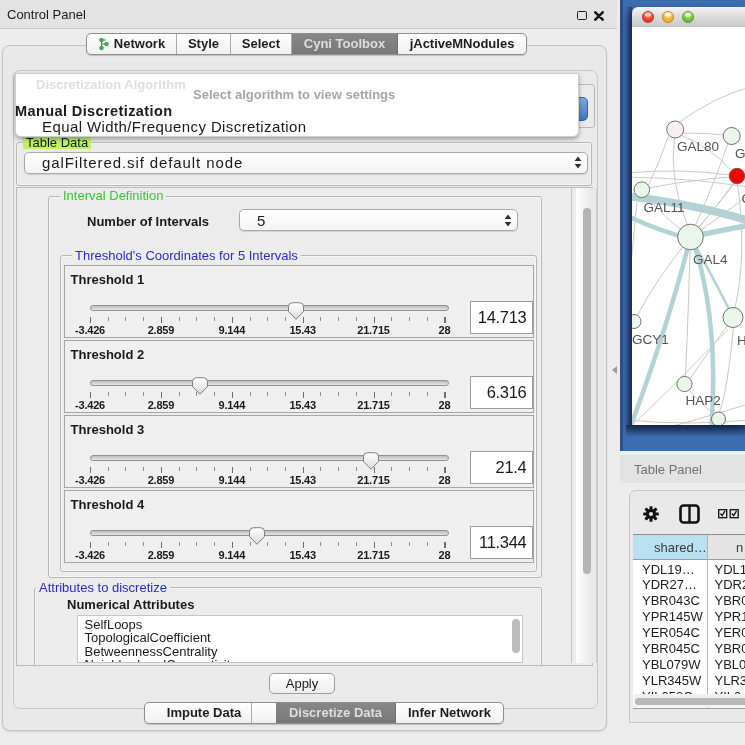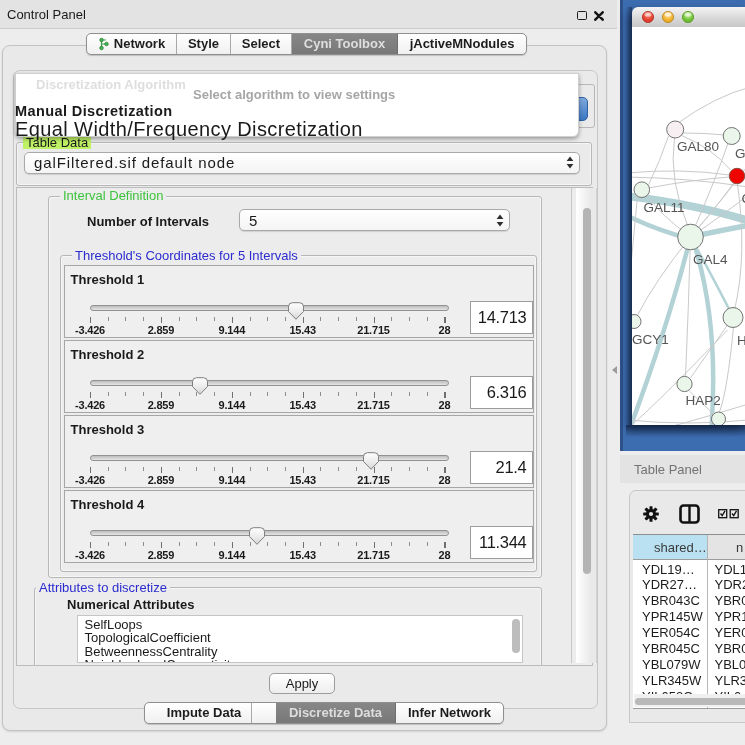--- a/index.html
+++ b/index.html
@@ -11,21 +11,21 @@
   background:linear-gradient(#ffffff,#f0f0f0);overflow:hidden;box-shadow:0 1px 1px rgba(0,0,0,0.18);}
 .seg .tb{display:flex;align-items:center;justify-content:center;font-weight:bold;
   color:#1d1d1d;border-right:1px solid #a9a9a9;white-space:nowrap;}
 .seg .tb:last-child{border-right:none;}
 .seg .sel{background:linear-gradient(#878787,#787878);color:#dedede;border-right-color:#6e6e6e;}
 
 .grp{position:absolute;border:1px solid #b7b7b7;border-radius:3px;box-shadow:inset 0 0 0 1px rgba(255,255,255,0.5);}
 .gtitle{position:absolute;padding:0 3px;line-height:13px;}
 
 .combo{position:absolute;background:linear-gradient(#ffffff,#f4f4f4);border:1px solid #a9a9a9;
-  border-radius:5px;display:flex;align-items:center;box-shadow:0 1px 1px rgba(0,0,0,0.12);}
+  border-radius:5px;display:flex;align-items:center;box-shadow:0 1px 1px rgba(0,0,0,0.12);padding-left:8px;}
 .combo .ct{padding-left:9px;flex:1;font-size:15px;letter-spacing:0.9px;}
 .combo svg{margin-right:5px;}
 
 .tp{position:absolute;left:63.5px;width:468px;height:71px;background:#efefef;border:1px solid #a6a6a6;}
 .tp .tt{position:absolute;left:6px;top:6px;font-weight:bold;}
 .tp .track{position:absolute;left:25px;width:357px;height:4px;top:39px;border:1px solid #919191;
   border-radius:3px;background:linear-gradient(#bdbdbd,#e5e5e5);}
 .tp .minor{position:absolute;left:25px;width:356px;height:4px;top:51px;
   background:repeating-linear-gradient(90deg,#8d8d8d 0 1px,transparent 1px 17.725px);}
 .tp .major{position:absolute;left:25px;width:356px;height:6.5px;top:51px;
@@ -201,21 +201,21 @@
     <div class="tb sel" style="width:119px;margin-left:24px;">Discretize Data</div>
     <div class="tb" style="width:107px;">Infer Network</div>
   </div>
 
   <div class="abs" style="left:612px;top:366px;width:0;height:0;border-top:4px solid transparent;border-bottom:4px solid transparent;border-right:5px solid #9b9b9b;"></div>
 
   <div class="abs" style="left:14.5px;top:73px;width:562px;height:62px;background:#ffffff;border:1px solid #cfcfcf;border-radius:0 0 6px 6px;box-shadow:0 2px 4px rgba(0,0,0,0.35);z-index:30;"></div>
   <div class="abs" style="left:36px;top:77px;color:#dedede;font-weight:bold;z-index:31;">Discretization Algorithm</div>
   <div class="abs" style="left:193px;top:86.5px;color:#a6a6a6;font-weight:bold;z-index:31;">Select algorithm to view settings</div>
   <div class="abs b" style="left:15px;top:102.5px;z-index:31;font-size:14.5px;letter-spacing:0.4px;">Manual Discretization</div>
-  <div class="abs" style="left:15px;top:118px;z-index:31;font-size:20px;letter-spacing:0.4px;">Equal Width/Frequency Discretization</div>
+  <div class="abs" style="left:15px;top:118px;z-index:31;font-size:15px;letter-spacing:0.4px;padding-left:27px;">Equal Width/Frequency Discretization</div>
 
   <div class="abs" style="left:620px;top:0;width:125px;height:451px;background:#3d6db1;"></div>
   <div class="abs" style="left:620px;top:0;width:3px;height:451px;background:#2d5288;"></div>
 
   <div class="abs" style="left:631.5px;top:7px;width:114px;height:418px;border-radius:6px 0 0 0;box-shadow:-4px 4px 9px rgba(5,15,35,0.55);"></div>
     <div class="abs" style="left:626px;top:425px;width:119px;height:12px;background:linear-gradient(rgba(8,18,40,0.6),rgba(8,18,40,0));"></div>
     <div class="abs" style="left:626px;top:7px;width:6px;height:418px;background:linear-gradient(90deg,rgba(8,18,40,0),rgba(8,18,40,0.45));"></div>
   <div class="abs" style="left:631.5px;top:7px;width:114px;height:20px;background:linear-gradient(#f4f4f4,#d9d9d9 55%,#c7c7c7);border-bottom:1px solid #8d8d8d;border-radius:6px 0 0 0;"></div>
   <svg class="abs" style="left:631.5px;top:7px;" width="114" height="20" viewBox="0 0 114 20">
     <circle cx="16" cy="10" r="5.6" fill="url(#rl)" stroke="#a83629" stroke-width="0.8"></circle>

